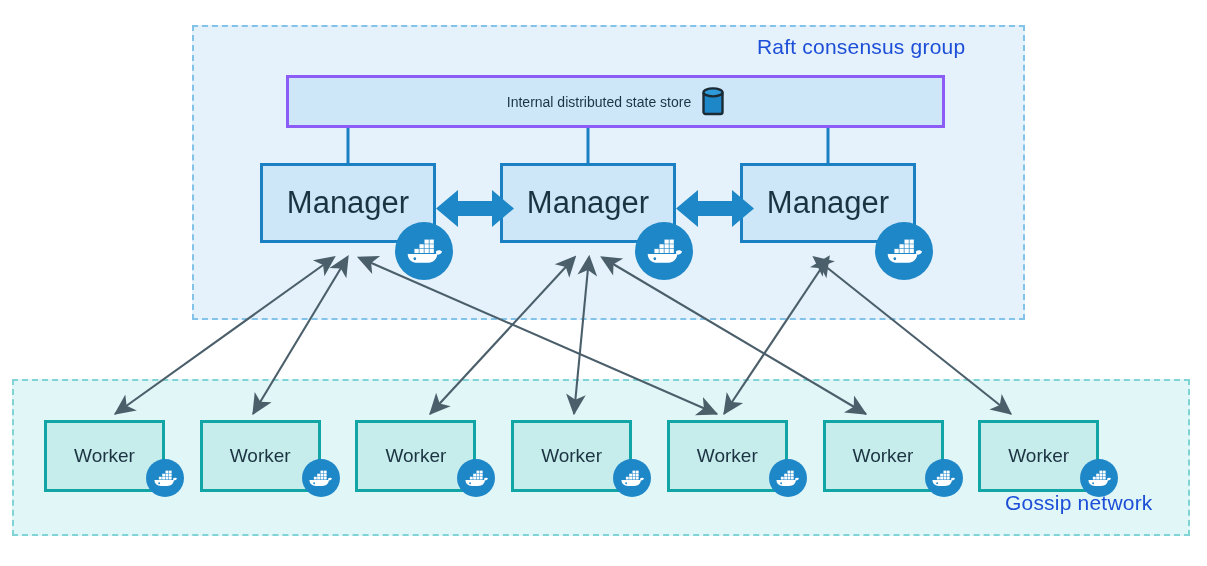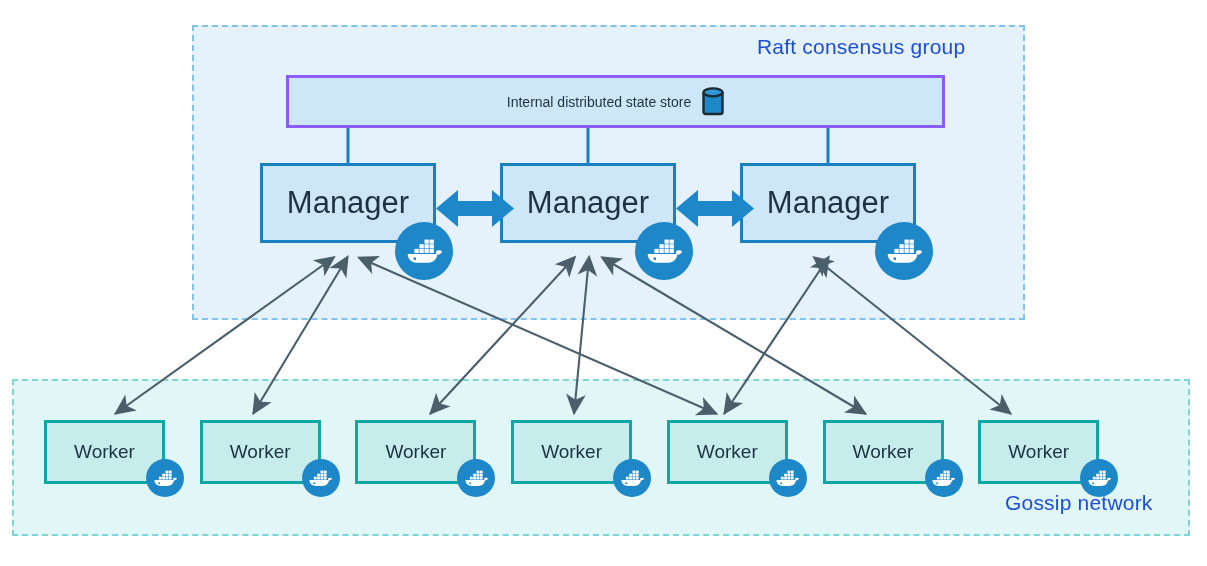--- a/index.html
+++ b/index.html
@@ -54,21 +54,21 @@
     top:163px;width:176px;height:80px;
     background:#cde7f9;
     border:3px solid #1b80c3;
     font-size:31px;
   }
   #manager-0{left:260px;}
   #manager-1{left:500px;}
   #manager-2{left:740px;}
 
   .worker{
-    top:420px;width:121px;height:64px;
+    top:420px;width:121px;height:72px;
     background:#c6ecec;
     border:3px solid #11a5a5;
     font-size:19px;
   }
 
   
   .whale{
     position:absolute;
     border-radius:50%;
     background:#1e87c8;

